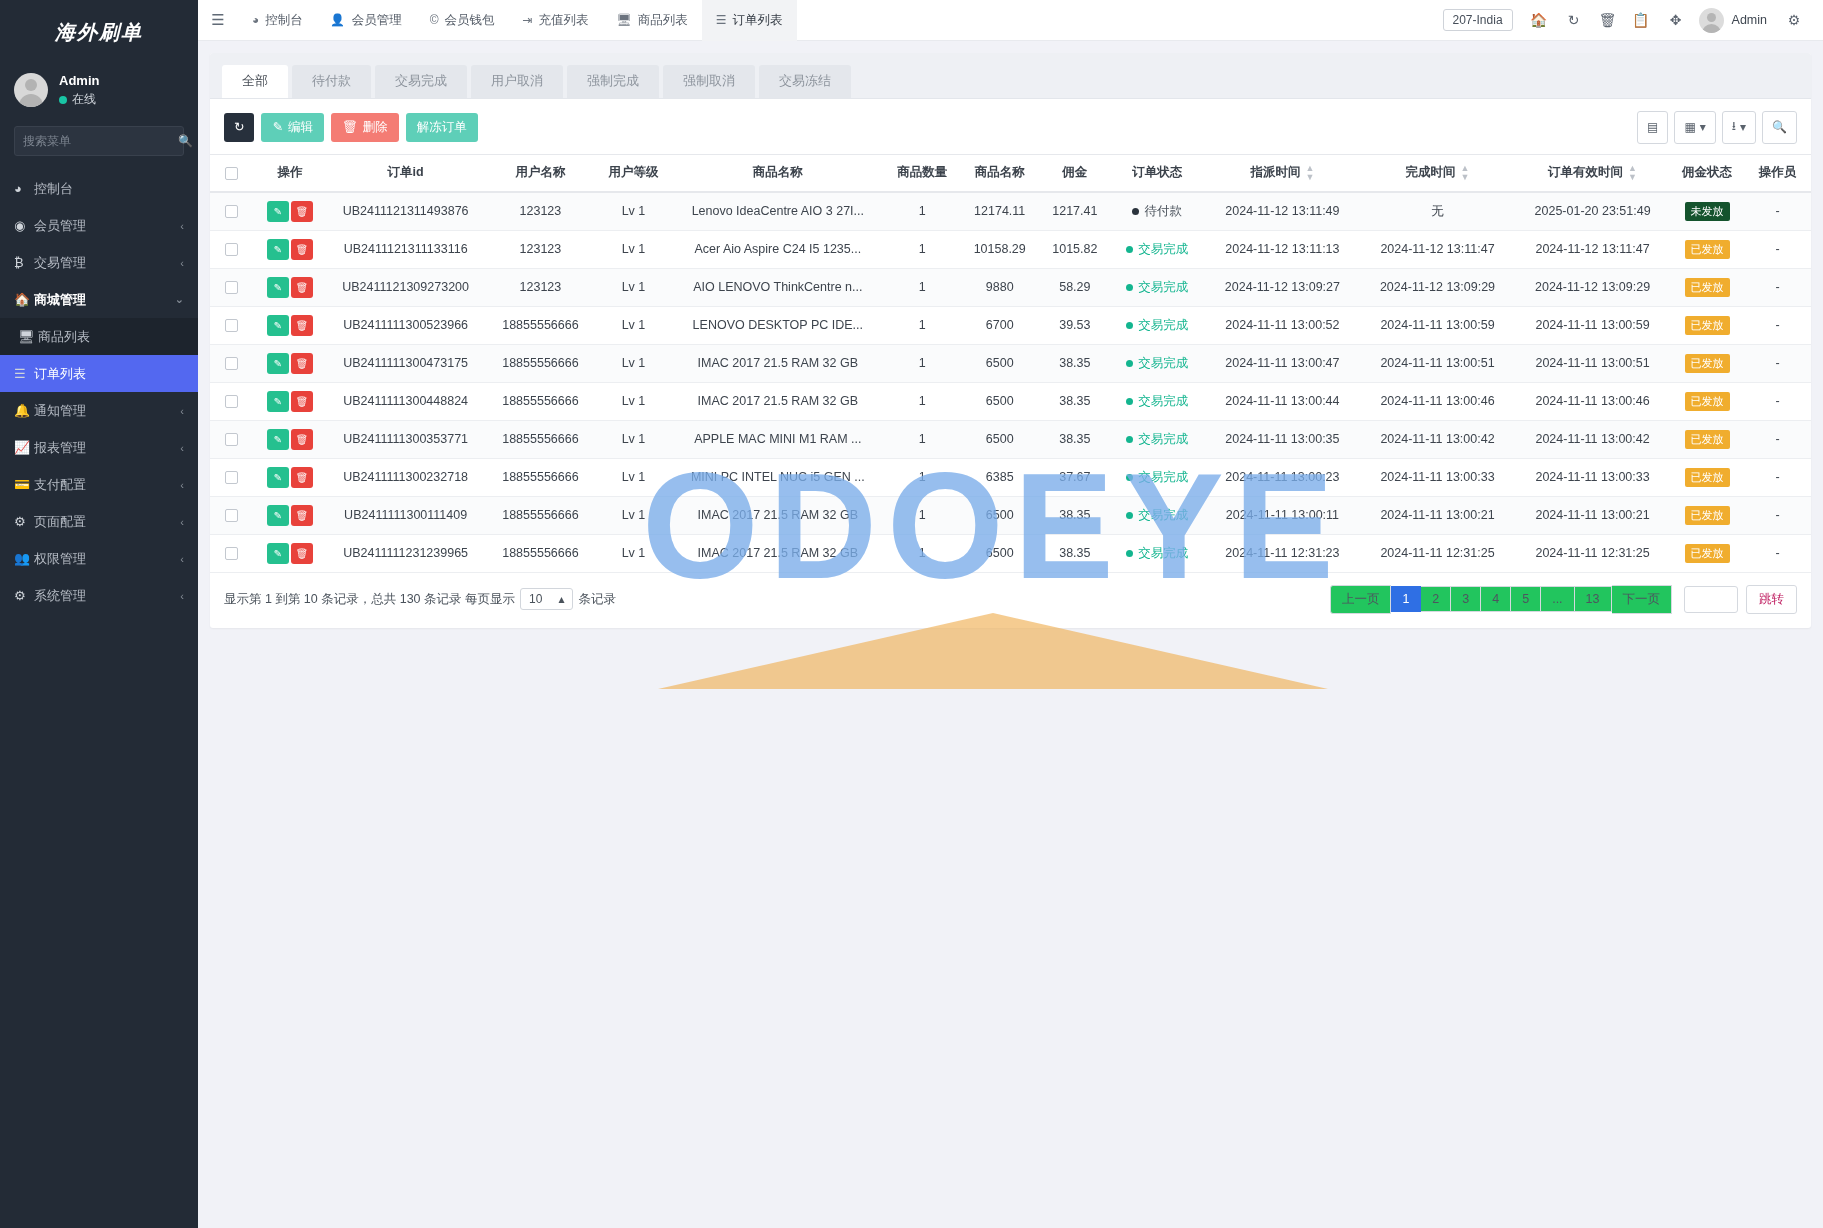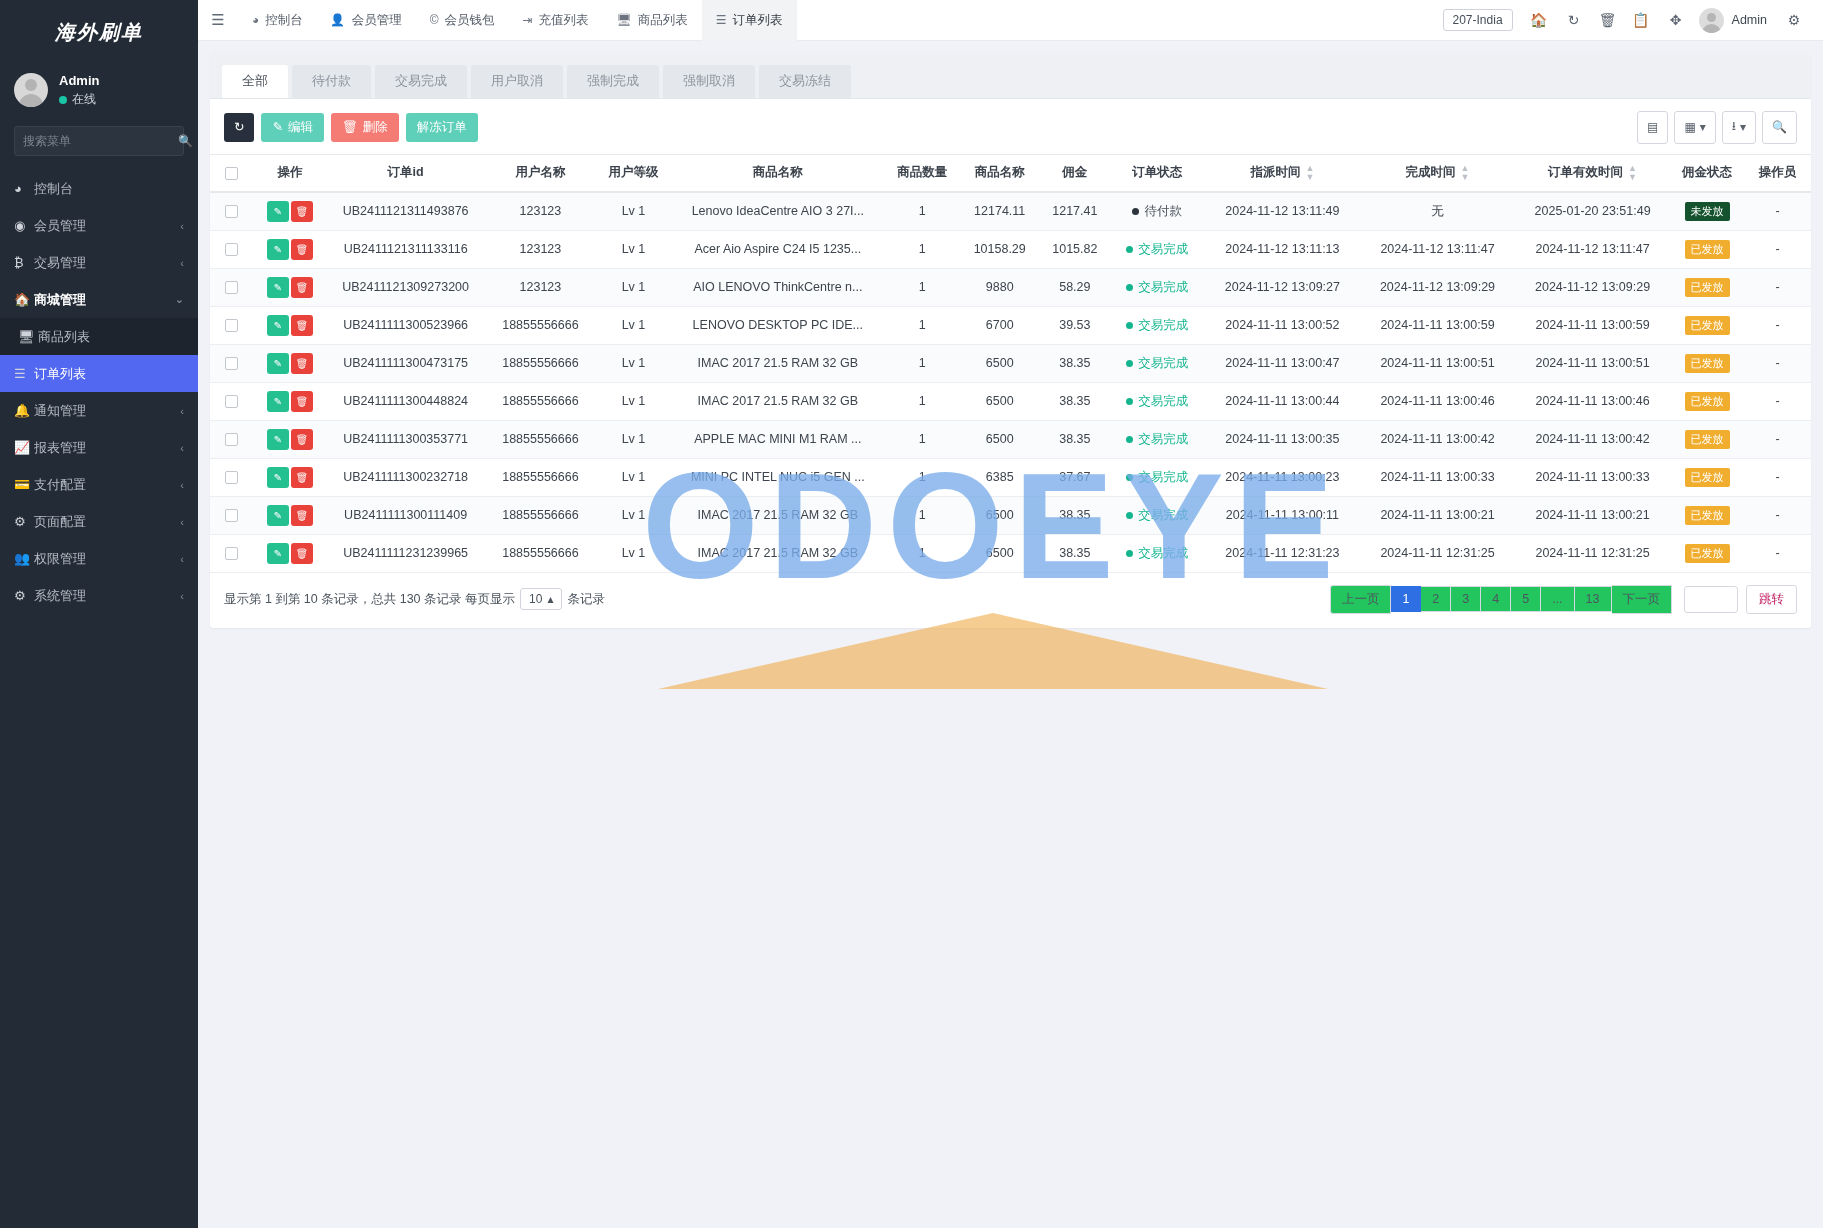--- a/index.html
+++ b/index.html
@@ -169,21 +169,21 @@
   }
   .badge-unsent { background: #14532d; }
   .badge-sent   { background: #f0ad2e; }
 
   
   .tfoot {
     display:flex; align-items:center; padding: 12px 14px 14px 14px; font-size: 12.5px; color:#4a525b;
   }
   .tfoot .sel {
     border:1px solid #d2d6dc; border-radius:3px; padding: 3px 8px; margin: 0 5px;
-    display:inline-flex; align-items:center; gap:5px; background:#fff; cursor:pointer; font-size:12px;
+    display:inline-flex; align-items:center; gap:16px; background:#fff; cursor:pointer; font-size:12px;
   }
   .pager { margin-left:auto; display:flex; align-items:center; }
   .pg {
     border:1px solid #d5d9df; border-left: none; background:#22c55e; color:#4d555f;
     padding: 5px 11px; font-size:12.5px; cursor:pointer; min-width: 28px; text-align:center;
   }
   .pg:first-child { border-left: 1px solid #d5d9df; border-radius: 3px 0 0 3px; }
   .pg.active { background:#2f6fe4; border-color:#2f6fe4; color:#fff; }
   .pg-input {
     width: 54px; height: 27px; border: 1px solid #d5d9df; border-radius: 3px;

